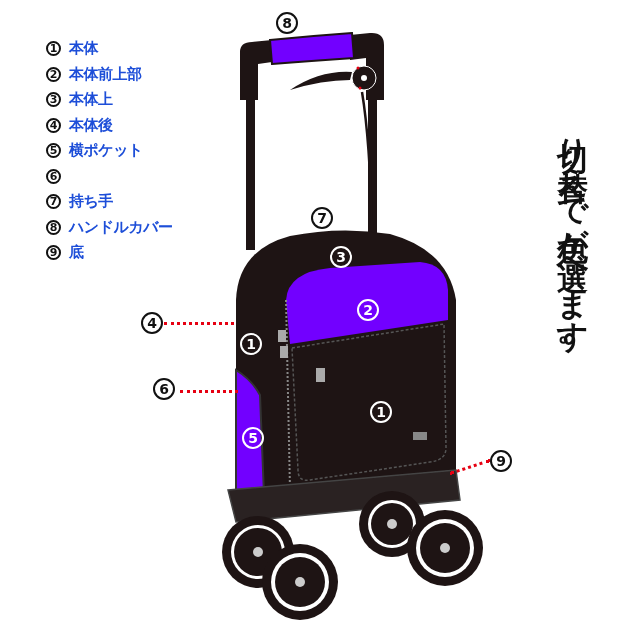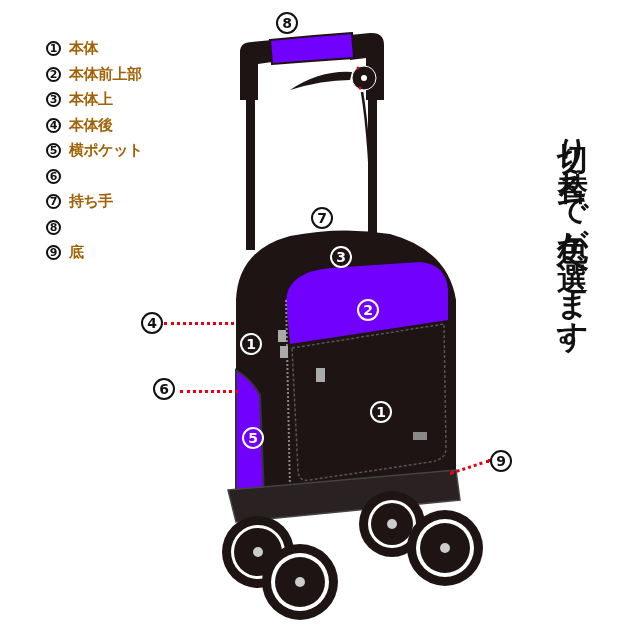--- a/index.html
+++ b/index.html
@@ -4,21 +4,21 @@
 <style>
   html, body { margin:0; padding:0; background:#ffffff; }
   body { width:640px; height:640px; position:relative; overflow:hidden;
          font-family:"DejaVu Sans", sans-serif; }
   .legend { position:absolute; left:46px; top:36px; }
   .legend-item { display:flex; align-items:center; height:25.5px; }
   .num-circle { width:15px; height:15px; border:2px solid #111; border-radius:50%;
                 display:inline-flex; align-items:center; justify-content:center;
                 font-size:11px; font-weight:bold; color:#111; box-sizing:border-box;
                 margin-right:8px; line-height:1; }
-  .legend-label { font-size:15px; font-weight:bold; color:#a16207; letter-spacing:-0.5px; }
+  .legend-label { font-size:15px; font-weight:bold; color:#1d4ed8; letter-spacing:-0.5px; }
   .vertical-text { position:absolute; left:548px; top:118px; width:40px;
                    font-size:31px; font-weight:bold; color:#111;
                    writing-mode:vertical-rl; text-orientation:upright; letter-spacing:-3px; line-height:1; }
   .callout { position:absolute; width:22px; height:22px; border:2px solid #111; border-radius:50%;
              background:#fff; display:flex; align-items:center; justify-content:center;
              font-size:14px; font-weight:bold; color:#111; box-sizing:border-box; }
   .callout.inner { background:transparent; border-color:#fff; color:#fff; }
   .dots { position:absolute; height:0; border-top:3px dotted #e60012; }
   svg.cart { position:absolute; left:0; top:0; }
 </style>
@@ -48,20 +48,21 @@
     </div>
   <div class="legend-item">
       <span class="num-circle">6</span>
     </div>
   <div class="legend-item">
       <span class="num-circle">7</span>
       <span class="legend-label">持ち手</span>
     </div>
   <div class="legend-item">
       <span class="num-circle">8</span>
+      <span class="legend-label">ハンドルカバー</span>
     </div>
   <div class="legend-item">
       <span class="num-circle">9</span>
       <span class="legend-label">底</span>
     </div>
 </div>
 
 <div class="vertical-text">切り替えで色が選べます。</div>
 
 <svg class="cart" width="640" height="640" viewBox="0 0 640 640">

